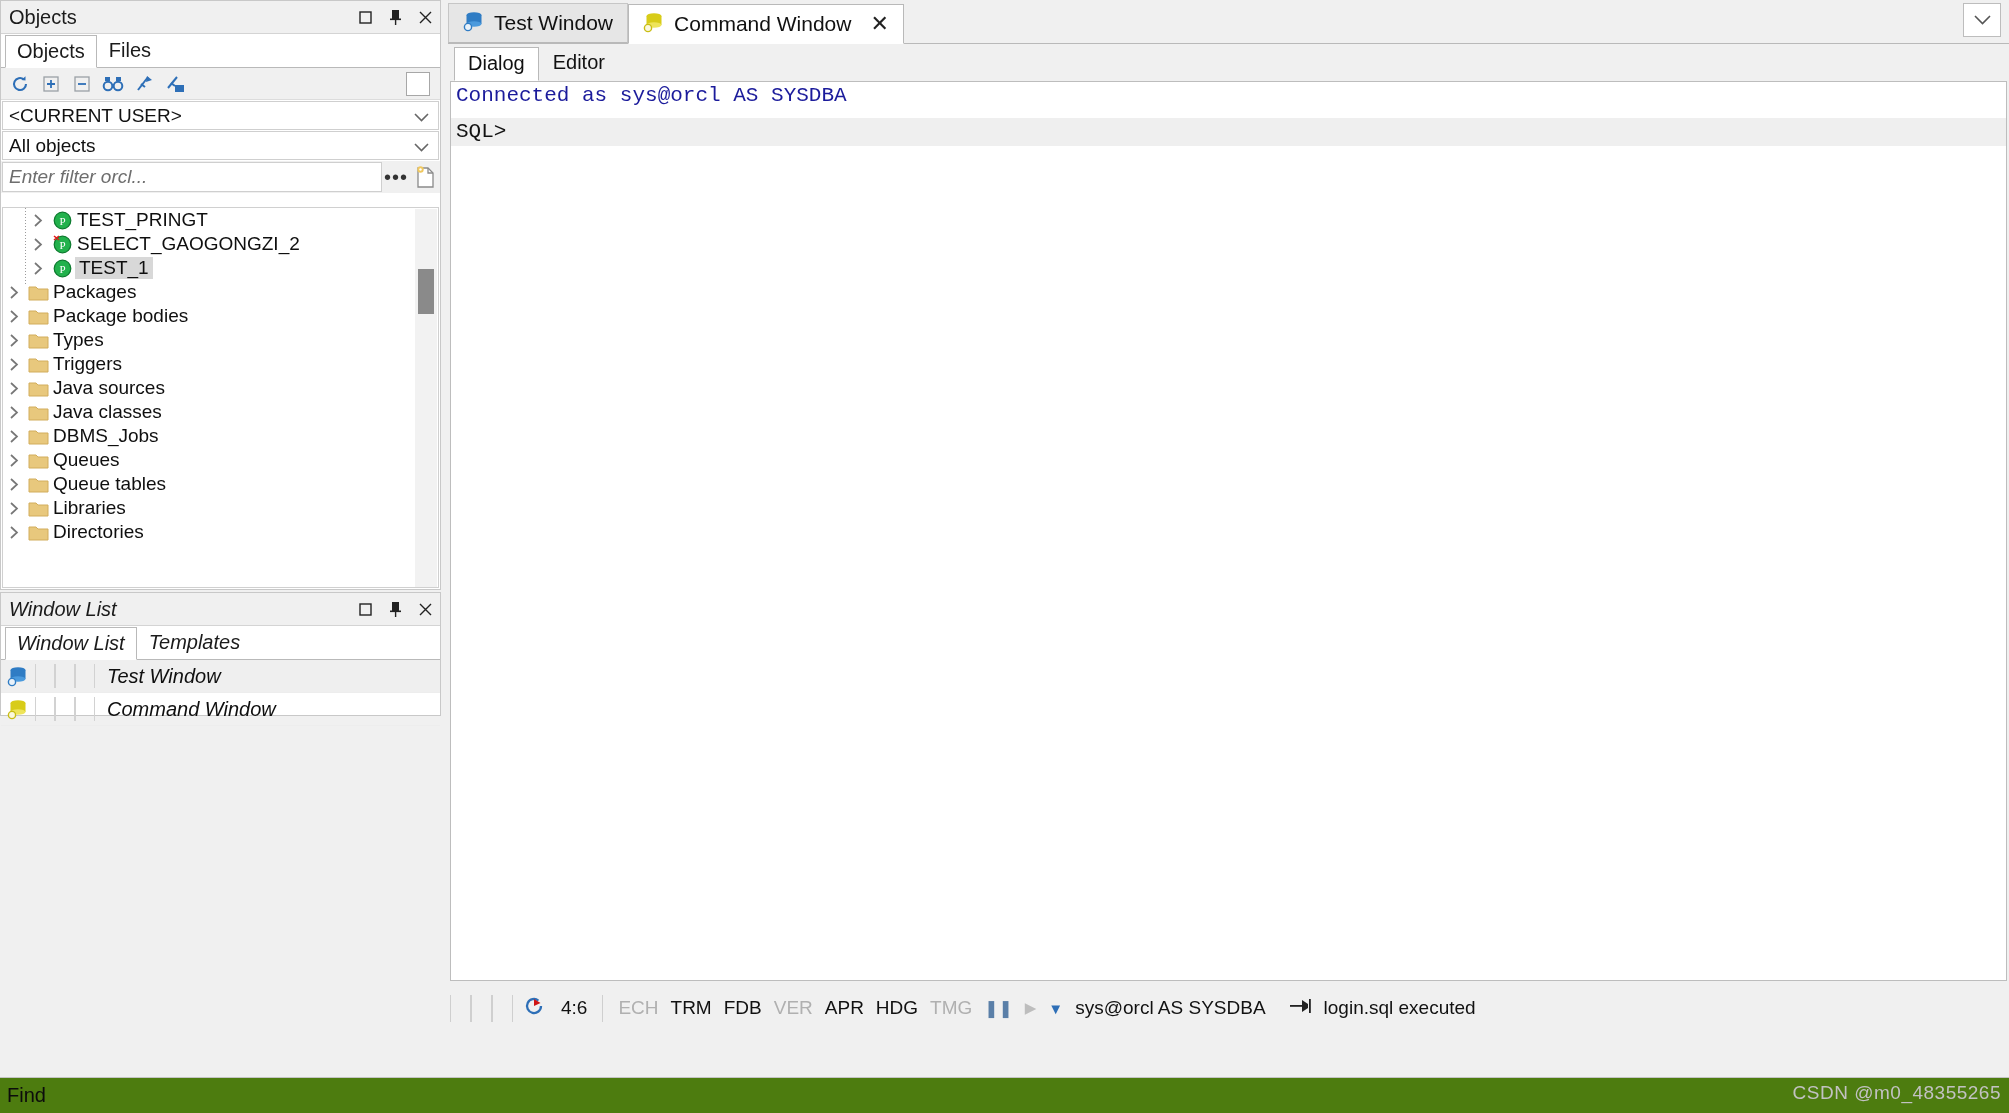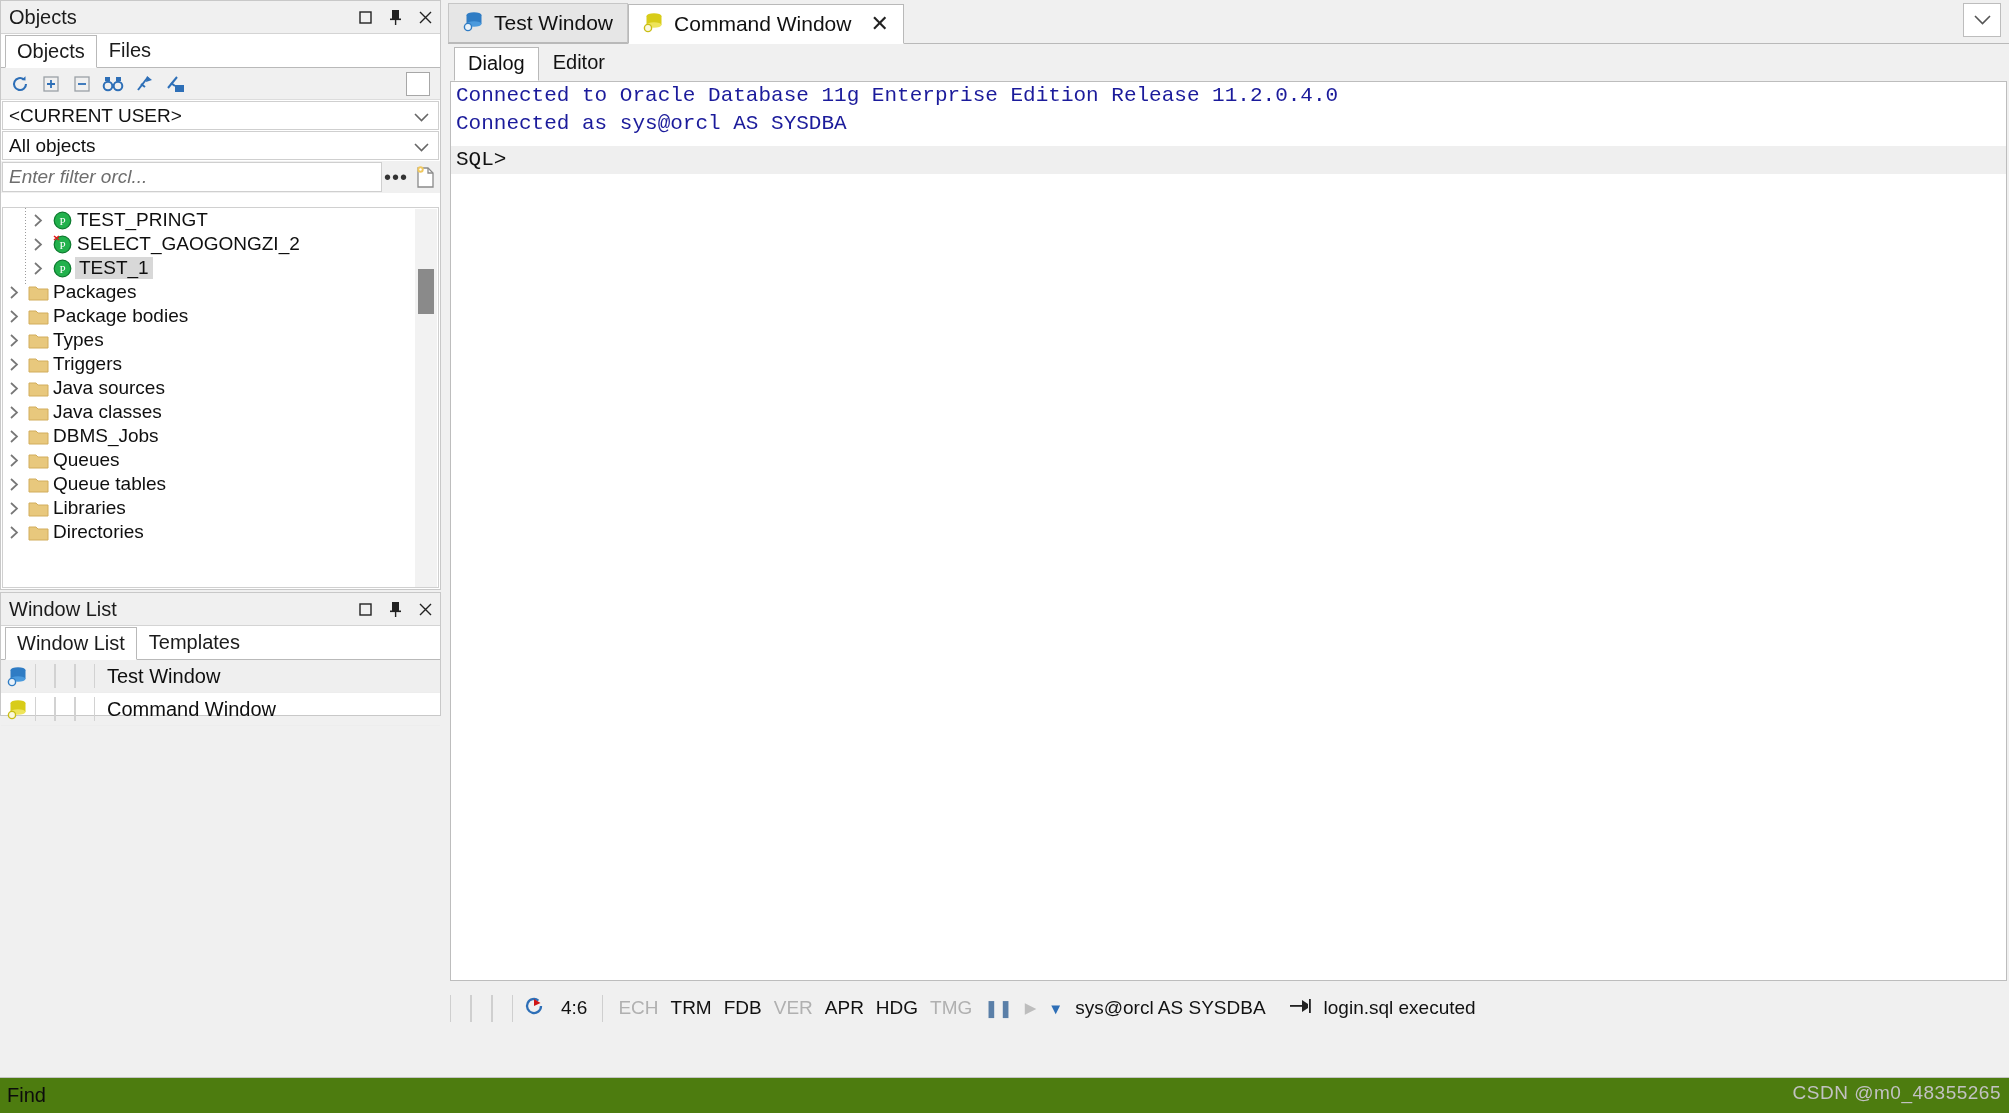--- a/index.html
+++ b/index.html
@@ -68,21 +68,21 @@
   .trow .ticon { width:26px; display:flex; align-items:center; justify-content:center; }
   .trow .tlabel { padding-left:2px; }
   .trow .tlabel.sel { background:#d8d8d8; padding:0 4px; }
   .indent1 { padding-left:24px; }
   .dotline { position:absolute; left:22px; top:0; width:1px; height:78px;
              background:repeating-linear-gradient(to bottom,#9b9b9b 0,#9b9b9b 1px,transparent 1px,transparent 3px); }
   .tscroll { position:absolute; right:1px; top:1px; width:22px; height:379px; background:#f2f2f2; }
   .tthumb { position:absolute; left:3px; top:60px; width:16px; height:45px; background:#8a8a8a; cursor:pointer; }
 
   
-  .wl-panel { position:absolute; left:0; top:592px; width:441px; height:124px; background:#fff; border:1px solid #c8c8c8; }
+  .wl-panel { position:absolute; left:0; top:592px; width:441px; height:124px; background:#fff; border:1px solid #c8c8c8;font-style:italic; }
   .wl-row { height:33px; display:flex; align-items:center; font-size:20px; color:#0f0f0f; cursor:pointer; border-bottom:1px solid #ededed; }
   .wl-row.sel { background:#efefef; }
   .wl-ic { width:34px; display:flex; align-items:center; justify-content:center; }
   .wl-cells { display:flex; }
   .wl-cell { width:20px; height:24px; border-right:1px solid #d2d2d2; border-left:1px solid #d2d2d2; }
   .wl-label { padding-left:12px; }
 
   
   .main { position:absolute; left:448px; top:0; width:1561px; height:1074px; background:#f0f0f0; }
   .main-tabstrip { position:relative; height:44px; background:#f0f0f0; display:flex; align-items:flex-end; border-bottom:1px solid #b9b9b9; }
@@ -532,21 +532,20 @@
           </svg>
       </div>
     </div>
 
     <div class="subtabs">
       <div class="stab active">Dialog</div>
       <div class="stab">Editor</div>
     </div>
 
     <div class="console">
-      <div class="cline">Connected to Oracle Database 11g Enterprise Edition Release 11.2.0.4.0</div>
       <div class="cline">Connected as sys@orcl AS SYSDBA</div>
       <div class="cblank"></div>
       <div class="cprompt">SQL&gt;</div>
     </div>
 
     <div class="statusbar">
       <span class="sb-cell"></span>
       <span class="sb-cell"></span>
       <span class="sb-cell"></span>
       <span style="width:10px"></span>

